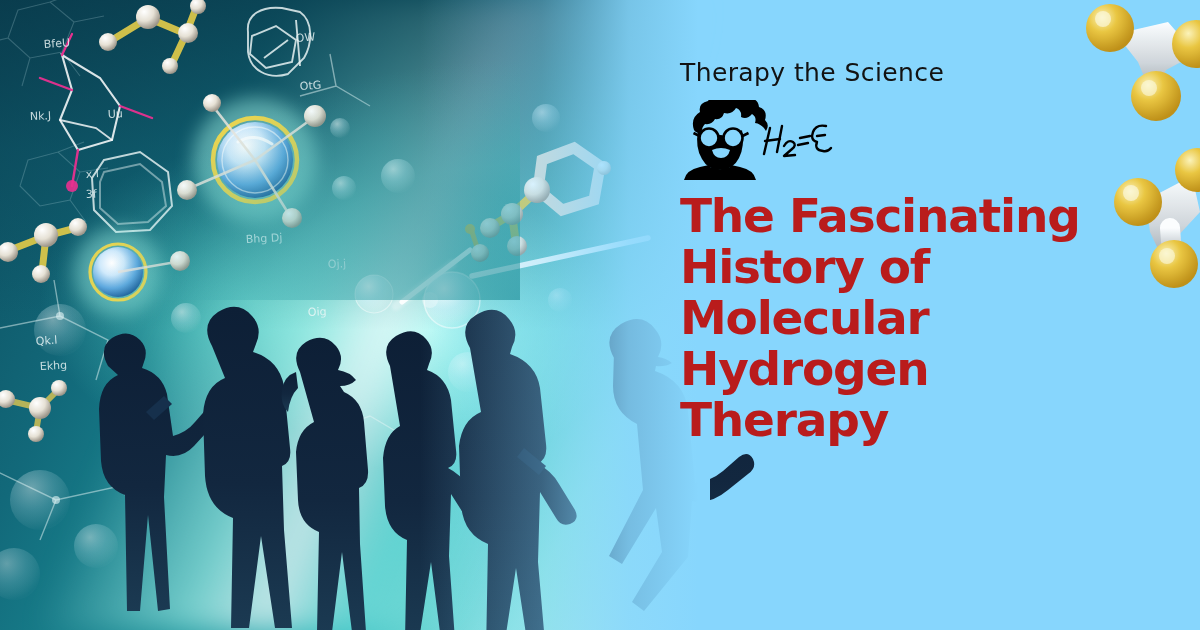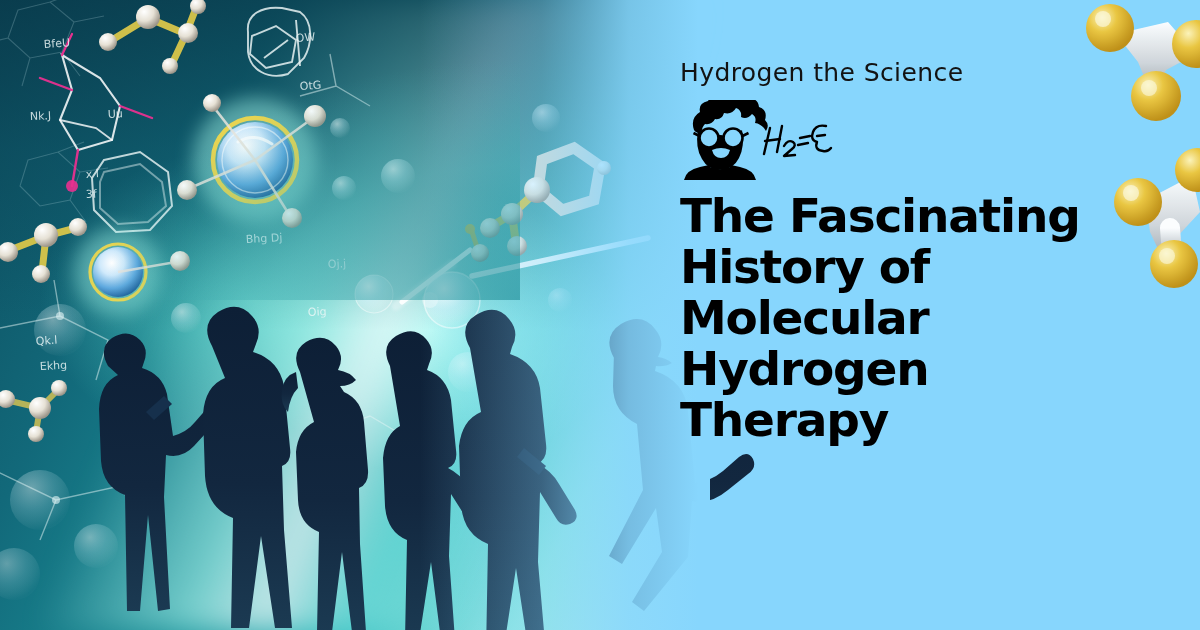--- a/index.html
+++ b/index.html
@@ -68,21 +68,21 @@
     width:190px; height:80px;
   }
   #headline {
     position:absolute; left:0; top:190px;
     width:420px;
     font-family:"DejaVu Sans", sans-serif;
     font-weight:700;
     font-size:47px;
     line-height:1.085;
     letter-spacing:-1.2px;
-    color:#000000;
+    color:#b91c1c;
     text-transform:none;
   }
 </style>
 </head>
 <body>
 
 <div id="banner">
 
   <div id="art-scene">
 
@@ -383,21 +383,21 @@
       <circle cx="1138" cy="202" r="24" fill="url(#gY)"></circle>
       <circle cx="1197" cy="170" r="22" fill="url(#gY)"></circle>
       <circle cx="1174" cy="264" r="24" fill="url(#gY)"></circle>
       <circle cx="1131" cy="193" r="8" fill="#fffbe2" opacity=".65"></circle>
       <circle cx="1167" cy="256" r="8" fill="#fffbe2" opacity=".6"></circle>
     </g>
   </svg>
 
   <div id="content">
 
-    <div id="kicker">Hydrogen the Science</div>
+    <div id="kicker">Therapy the Science</div>
 
     <svg id="brand-logo" viewBox="0 0 190 80">
       <g fill="#000000">
 
         <path d="M16 30 q-4 -12 6 -18 q-2 -9 8 -11 q4 -7 12 -5 q6 -6 14 -2 q9 -4 14 4 q10 0 11 9 q9 3 6 13 q5 5 1 11 q-4 -7 -11 -8 q2 -6 -3 -9 q-5 6 -11 3 q1 -7 -5 -9 q-4 7 -12 5 q-2 7 -9 6 q-3 6 -10 5 q-4 4 -3 10 q-6 -1 -8 -4 z"></path>
 
         <path d="M20 30 q-3 18 4 29 q6 11 18 11 q13 0 19 -12 q6 -12 3 -28 q-6 6 -14 6 q-10 0 -16 -5 q-6 4 -14 -1 z"></path>
 
         <path d="M29 70 q7 -6 13 0 q6 -6 13 0 q-4 5 -13 4 q-9 1 -13 -4 z"></path>
 

